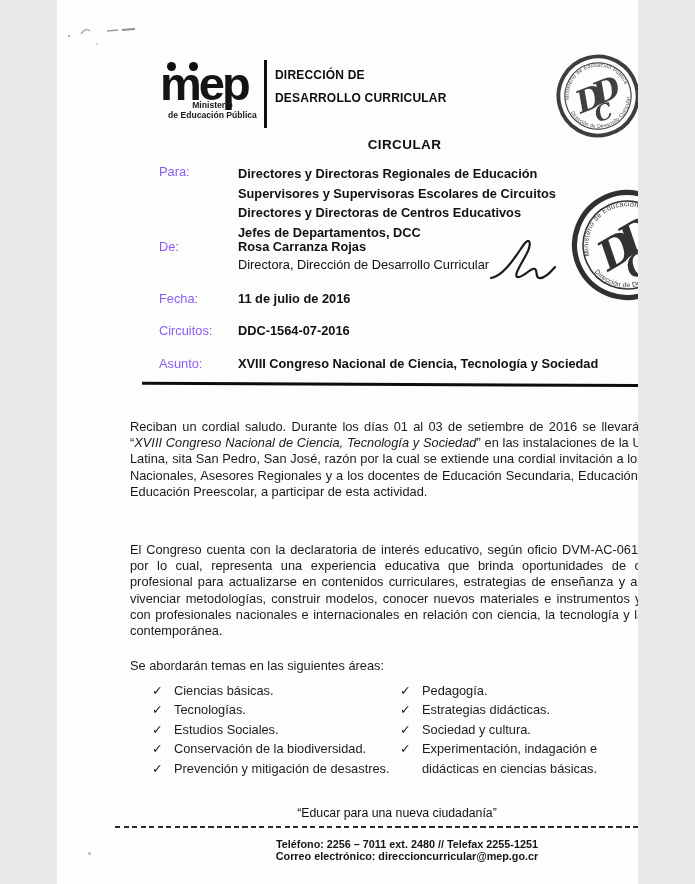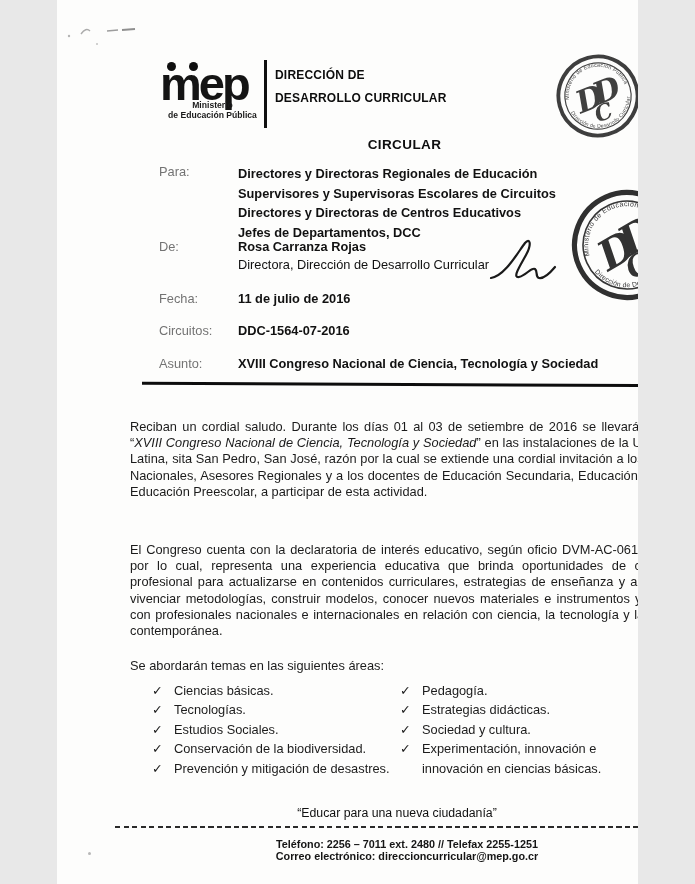--- a/index.html
+++ b/index.html
@@ -17,21 +17,21 @@
   .ministry { font-size:8.6px; font-weight:bold; line-height:9.8px; color:#1a1a1a; margin-top:-7px;text-align:center; }
   .vline { position:absolute; left:207px; top:60px; width:2.5px; height:68px; background:#101010; }
   .hdr-title { position:absolute; left:218px; top:64px; font-weight:bold; font-size:12px; line-height:23px; letter-spacing:.2px; color:#0d0d0d; white-space:nowrap; }
   
   .stamp { position:absolute; opacity:.88; }
   .stamp1 { left:498px; top:53px; width:86px; height:86px; transform:rotate(-15deg); }
   .stamp2 { left:513px; top:188px; width:114px; height:114px; transform:rotate(-24deg); opacity:.92; }
   
   .circular { position:absolute; left:0; top:137px; width:695px; text-align:center; font-weight:bold; font-size:13.5px; letter-spacing:.4px; color:#0e0e0e; }
   
-  .mlabel { position:absolute; left:102px; font-size:12.8px; color:#737373; }
+  .mlabel { position:absolute; left:102px; font-size:12.8px; color:#8b5cf6; }
   .mvalue { position:absolute; left:181px; font-size:12.8px; color:#111; }
   .bold { font-weight:bold; }
   .para-values { line-height:19.6px; font-weight:bold; white-space:nowrap; }
   .sig { position:absolute; left:428px; top:236px; width:92px; height:54px; }
   
   .rule { position:absolute; left:85px; top:383px; width:556px; height:3.2px; background:#0d0d0d; transform:rotate(.25deg); }
   .dashed { position:absolute; left:58px; top:826px; width:563px; height:2px;
     background:repeating-linear-gradient(90deg,#2a2a2a 0 5px,transparent 5px 8.5px); }
   
   .greeting { position:absolute; left:73px; top:403px; font-size:12.8px; }
@@ -178,21 +178,21 @@
     <div class="aitem">
         <span class="check">✓</span>
         <span>Estrategias didácticas.</span>
       </div>
     <div class="aitem">
         <span class="check">✓</span>
         <span>Sociedad y cultura.</span>
       </div>
     <div class="aitem">
         <span class="check">✓</span>
-        <span>Experimentación, innovación e innovación en ciencias básicas.</span>
+        <span>Experimentación, indagación e didácticas en ciencias básicas.</span>
       </div>
   </div>
 
   <div class="slogan">“Educar para una nueva ciudadanía”</div>
   <div class="dashed"></div>
   <div class="fline phone">Teléfono: 2256 – 7011 ext. 2480 // Telefax 2255-1251</div>
   <div class="fline email">Correo electrónico: direccioncurricular@mep.go.cr</div>
 
   <svg class="smudge" width="85" height="60" viewBox="0 0 85 60">
     <rect x="0" y="9" width="9" height="2.6" fill="#3a3a3a"></rect>

